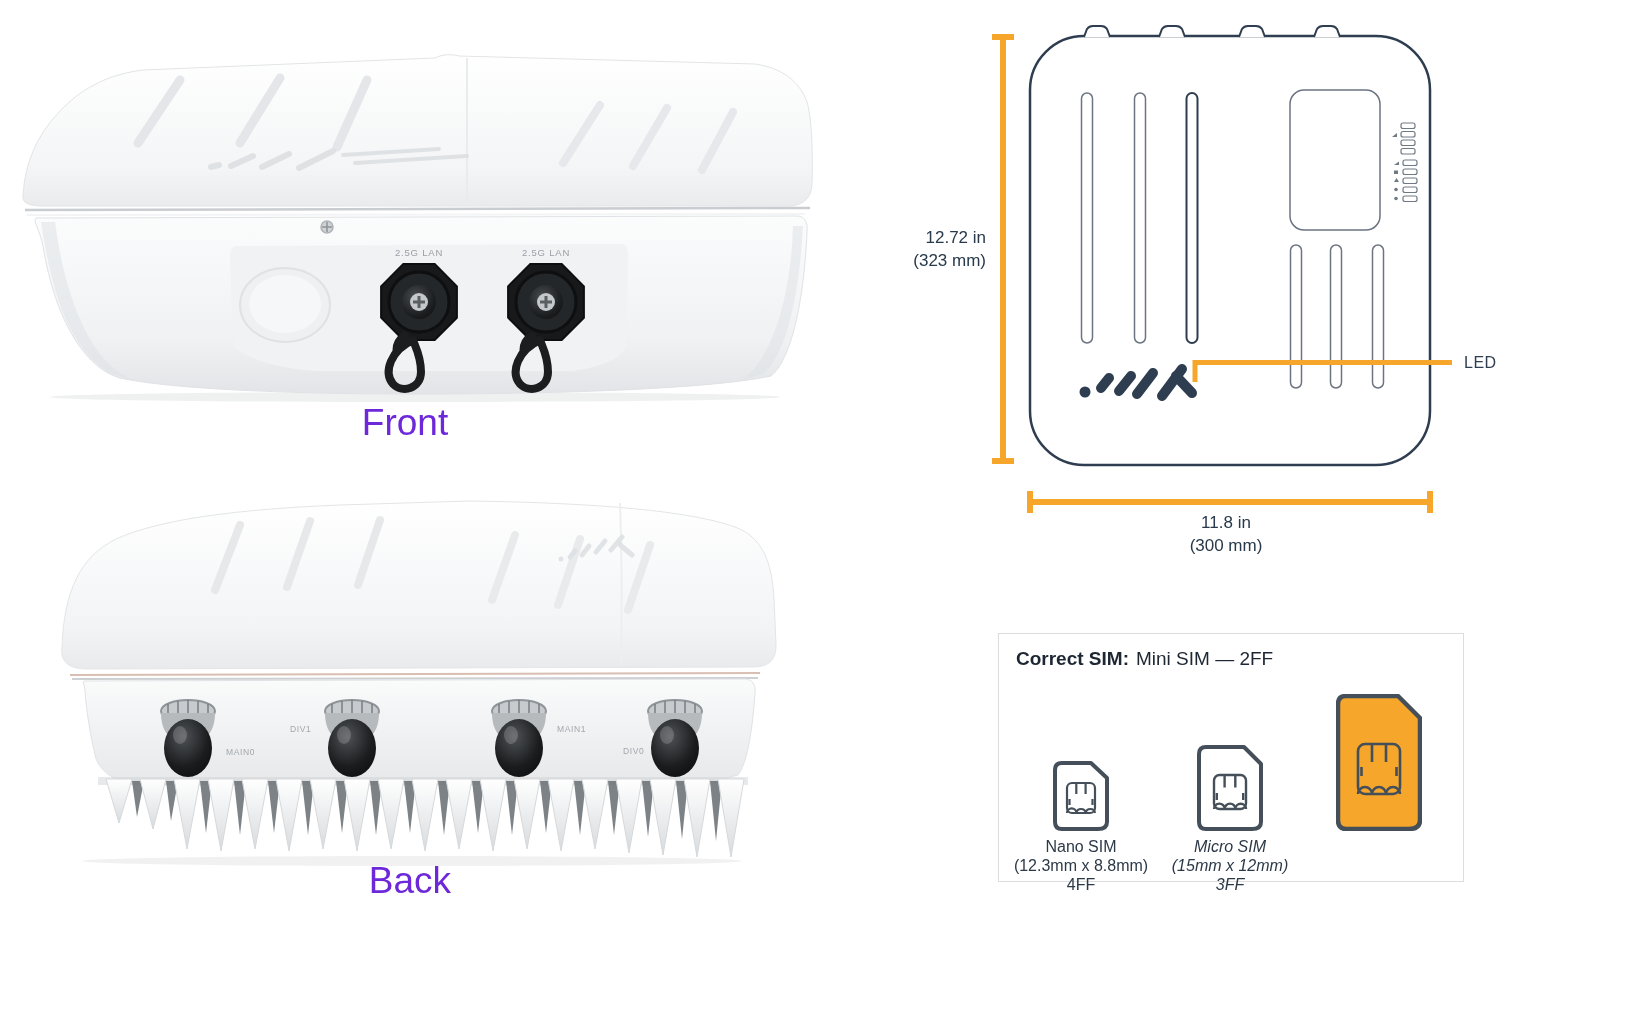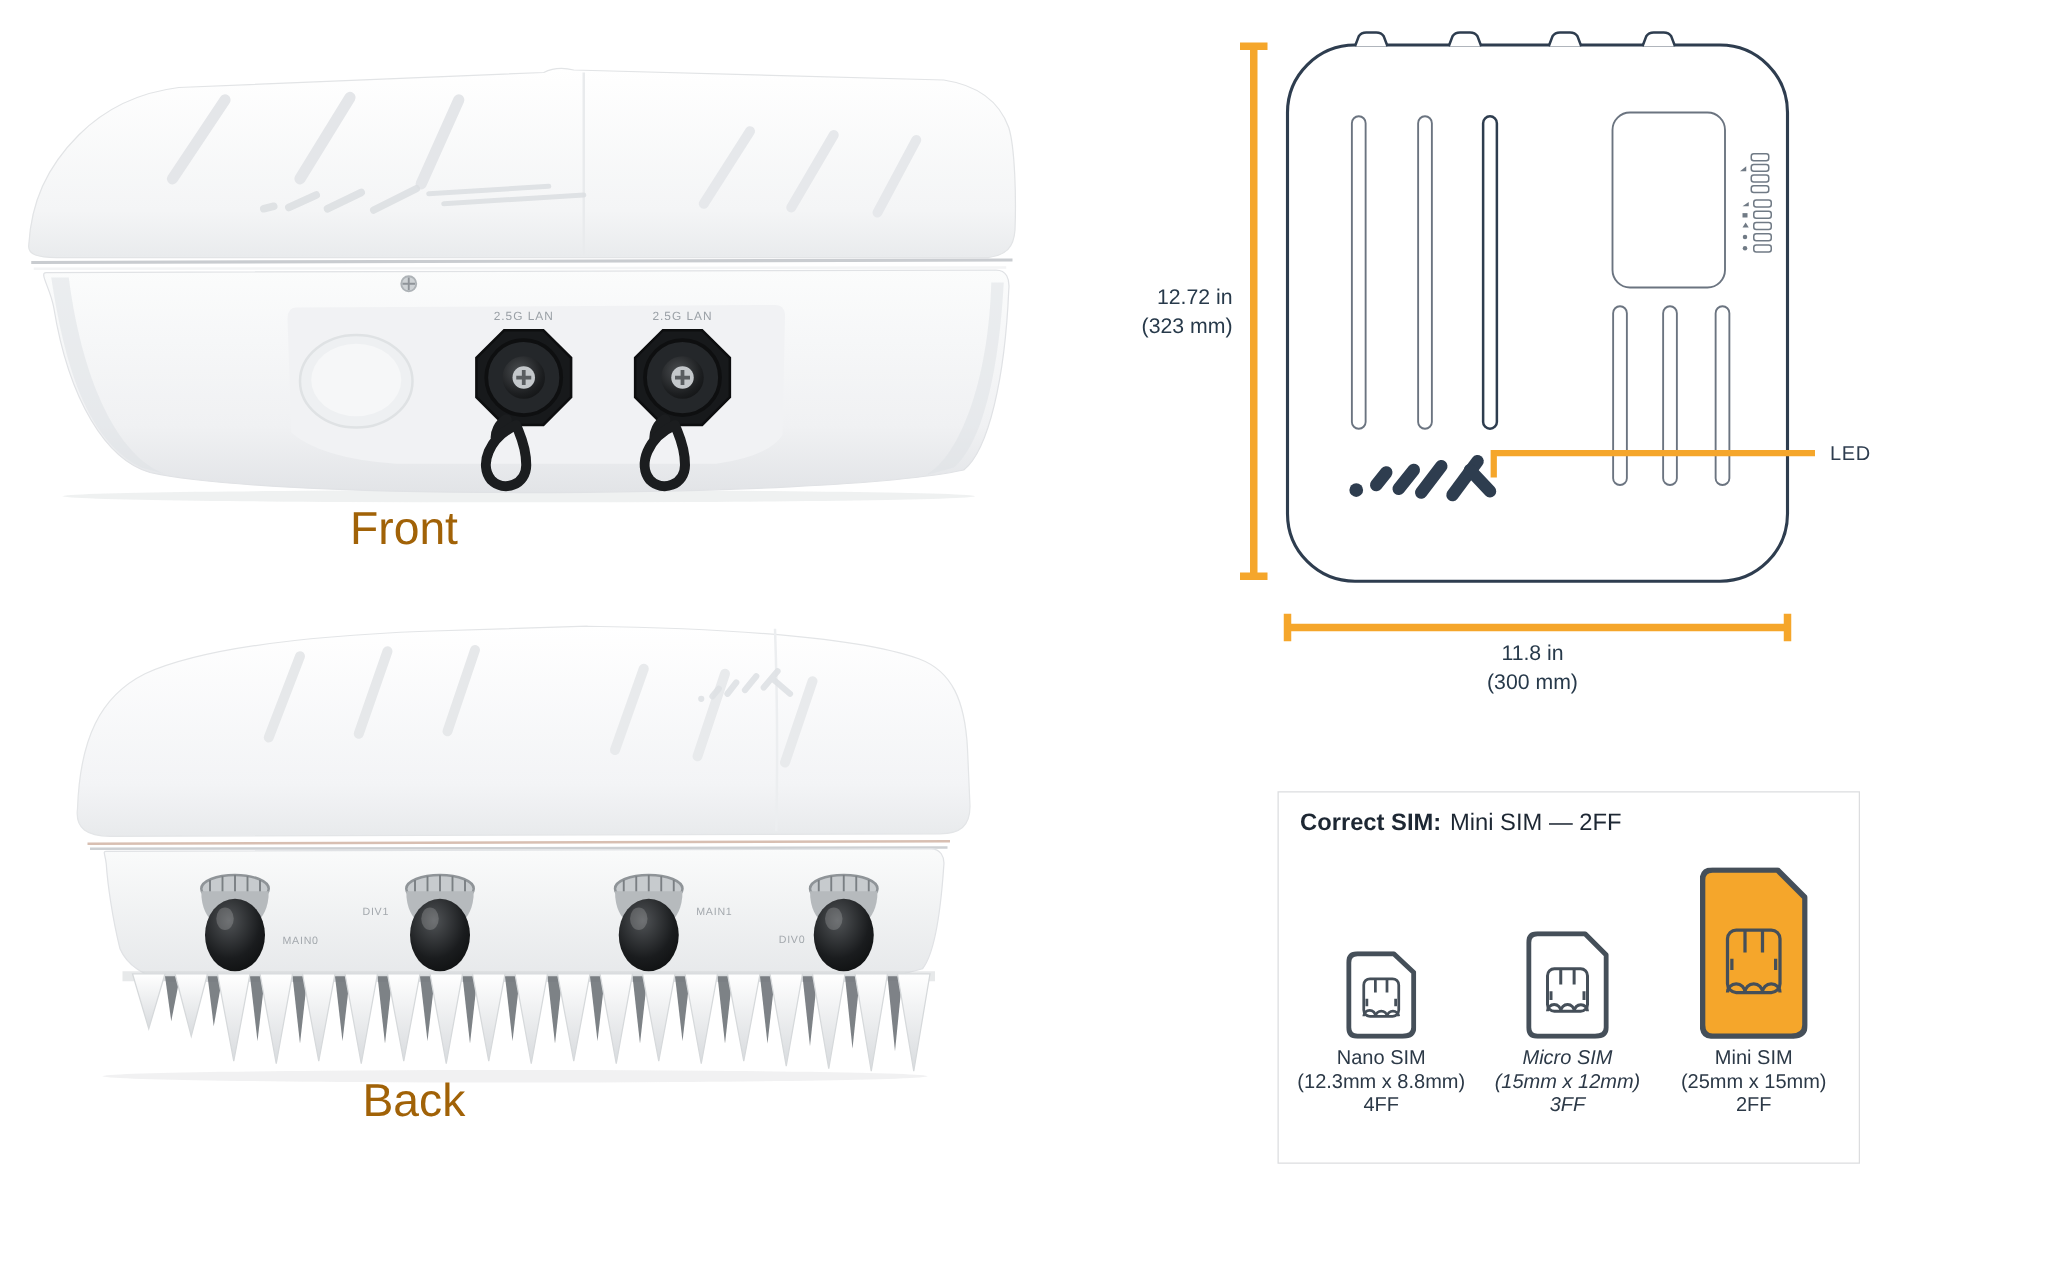--- a/index.html
+++ b/index.html
@@ -2,21 +2,21 @@
 <html><head>
 <meta charset="utf-8">
 <style>
   html,body{margin:0;padding:0;background:#ffffff;}
   .canvas{
     position:relative;width:1638px;height:1018px;background:#ffffff;
     font-family:"Liberation Sans", sans-serif;overflow:hidden;
   }
   .abs{position:absolute;}
   .caption{
-    font-size:37px;line-height:42px;color:#a16207;text-align:left;
+    font-size:37px;line-height:42px;color:#6d28d9;text-align:center;
     font-family:"Liberation Sans", sans-serif;
   }
   .dim-text{fill:#27394a;font-size:17px;font-family:"Liberation Sans", sans-serif;}
   .led-text{fill:#2e3d4f;font-size:16px;font-family:"Liberation Sans", sans-serif;letter-spacing:.5px;}
   .port-label{fill:#9aa0a6;font-size:9.5px;letter-spacing:.8px;font-family:"Liberation Sans", sans-serif;}
   .ant-label{fill:#a3a8ad;font-size:8.5px;letter-spacing:.6px;font-family:"Liberation Sans", sans-serif;}
   .sim-panel{
     background:#fff;border:1.5px solid #dcdddf;box-sizing:border-box;
   }
   .sim-title{
@@ -326,21 +326,21 @@
 
     <g stroke="#f5a62b" stroke-width="6">
       <path d="M 160 491 V 513"></path>
         <path d="M 160 502 H 560"></path>
         <path d="M 560 491 V 513"></path>
     </g>
     <text class="dim-text" x="356" y="528" text-anchor="middle">11.8 in</text>
     <text class="dim-text" x="356" y="551" text-anchor="middle">(300 mm)</text>
   </svg>
 
-  <div class="abs sim-panel" style="left:998px;top:633px;width:466px;height:298px;margin-left:24px;">
+  <div class="abs sim-panel" style="left:998px;top:633px;width:466px;height:249px;">
 
     <div class="sim-title">
       <span class="bold">Correct SIM:</span><span class="rest">Mini SIM — 2FF</span>
     </div>
 
     <div class="sim-col" style="left:7px;top:31px;">
       <div class="sim-icon-wrap">
         <svg width="56" height="70" viewBox="0 0 56 70">
           <path d="M 9 2 H 38 L 54 17 V 61 Q 54 68 45 68 H 9 Q 2 68 2 61 V 9 Q 2 2 9 2 Z" fill="#ffffff" stroke="#454f59" stroke-width="4" stroke-linejoin="round"></path>
           <g fill="none" stroke="#454f59" stroke-width="2.2" stroke-linejoin="round">
@@ -382,21 +382,16 @@
         <svg width="86" height="137" viewBox="0 0 86 137">
           <path d="M 10 2 H 62 L 84 24 V 126 Q 84 135 73 135 H 10 Q 2 135 2 126 V 10 Q 2 2 10 2 Z" fill="#F5A62B" stroke="#454f59" stroke-width="4.5" stroke-linejoin="round"></path>
           <g fill="none" stroke="#454f59" stroke-width="2.6" stroke-linejoin="round">
             <rect x="22" y="50" width="42" height="50" rx="7"></rect>
             <path d="M 36 50 V 68 M 50 50 V 68"></path>
             <path d="M 25.5 73 V 82 M 60.5 73 V 82"></path>
             <path d="M 22 100 A 7 7 0 0 1 36 100 M 36 100 A 7 7 0 0 1 50 100 M 50 100 A 7 7 0 0 1 64 100"></path>
           </g>
         </svg>
       </div>
-      <div class="sim-label">
-        <div>Mini SIM</div>
-        <div>(25mm x 15mm)</div>
-        <div>2FF</div>
-      </div>
     </div>
   </div>
 
 </div>
 
 </body></html>

